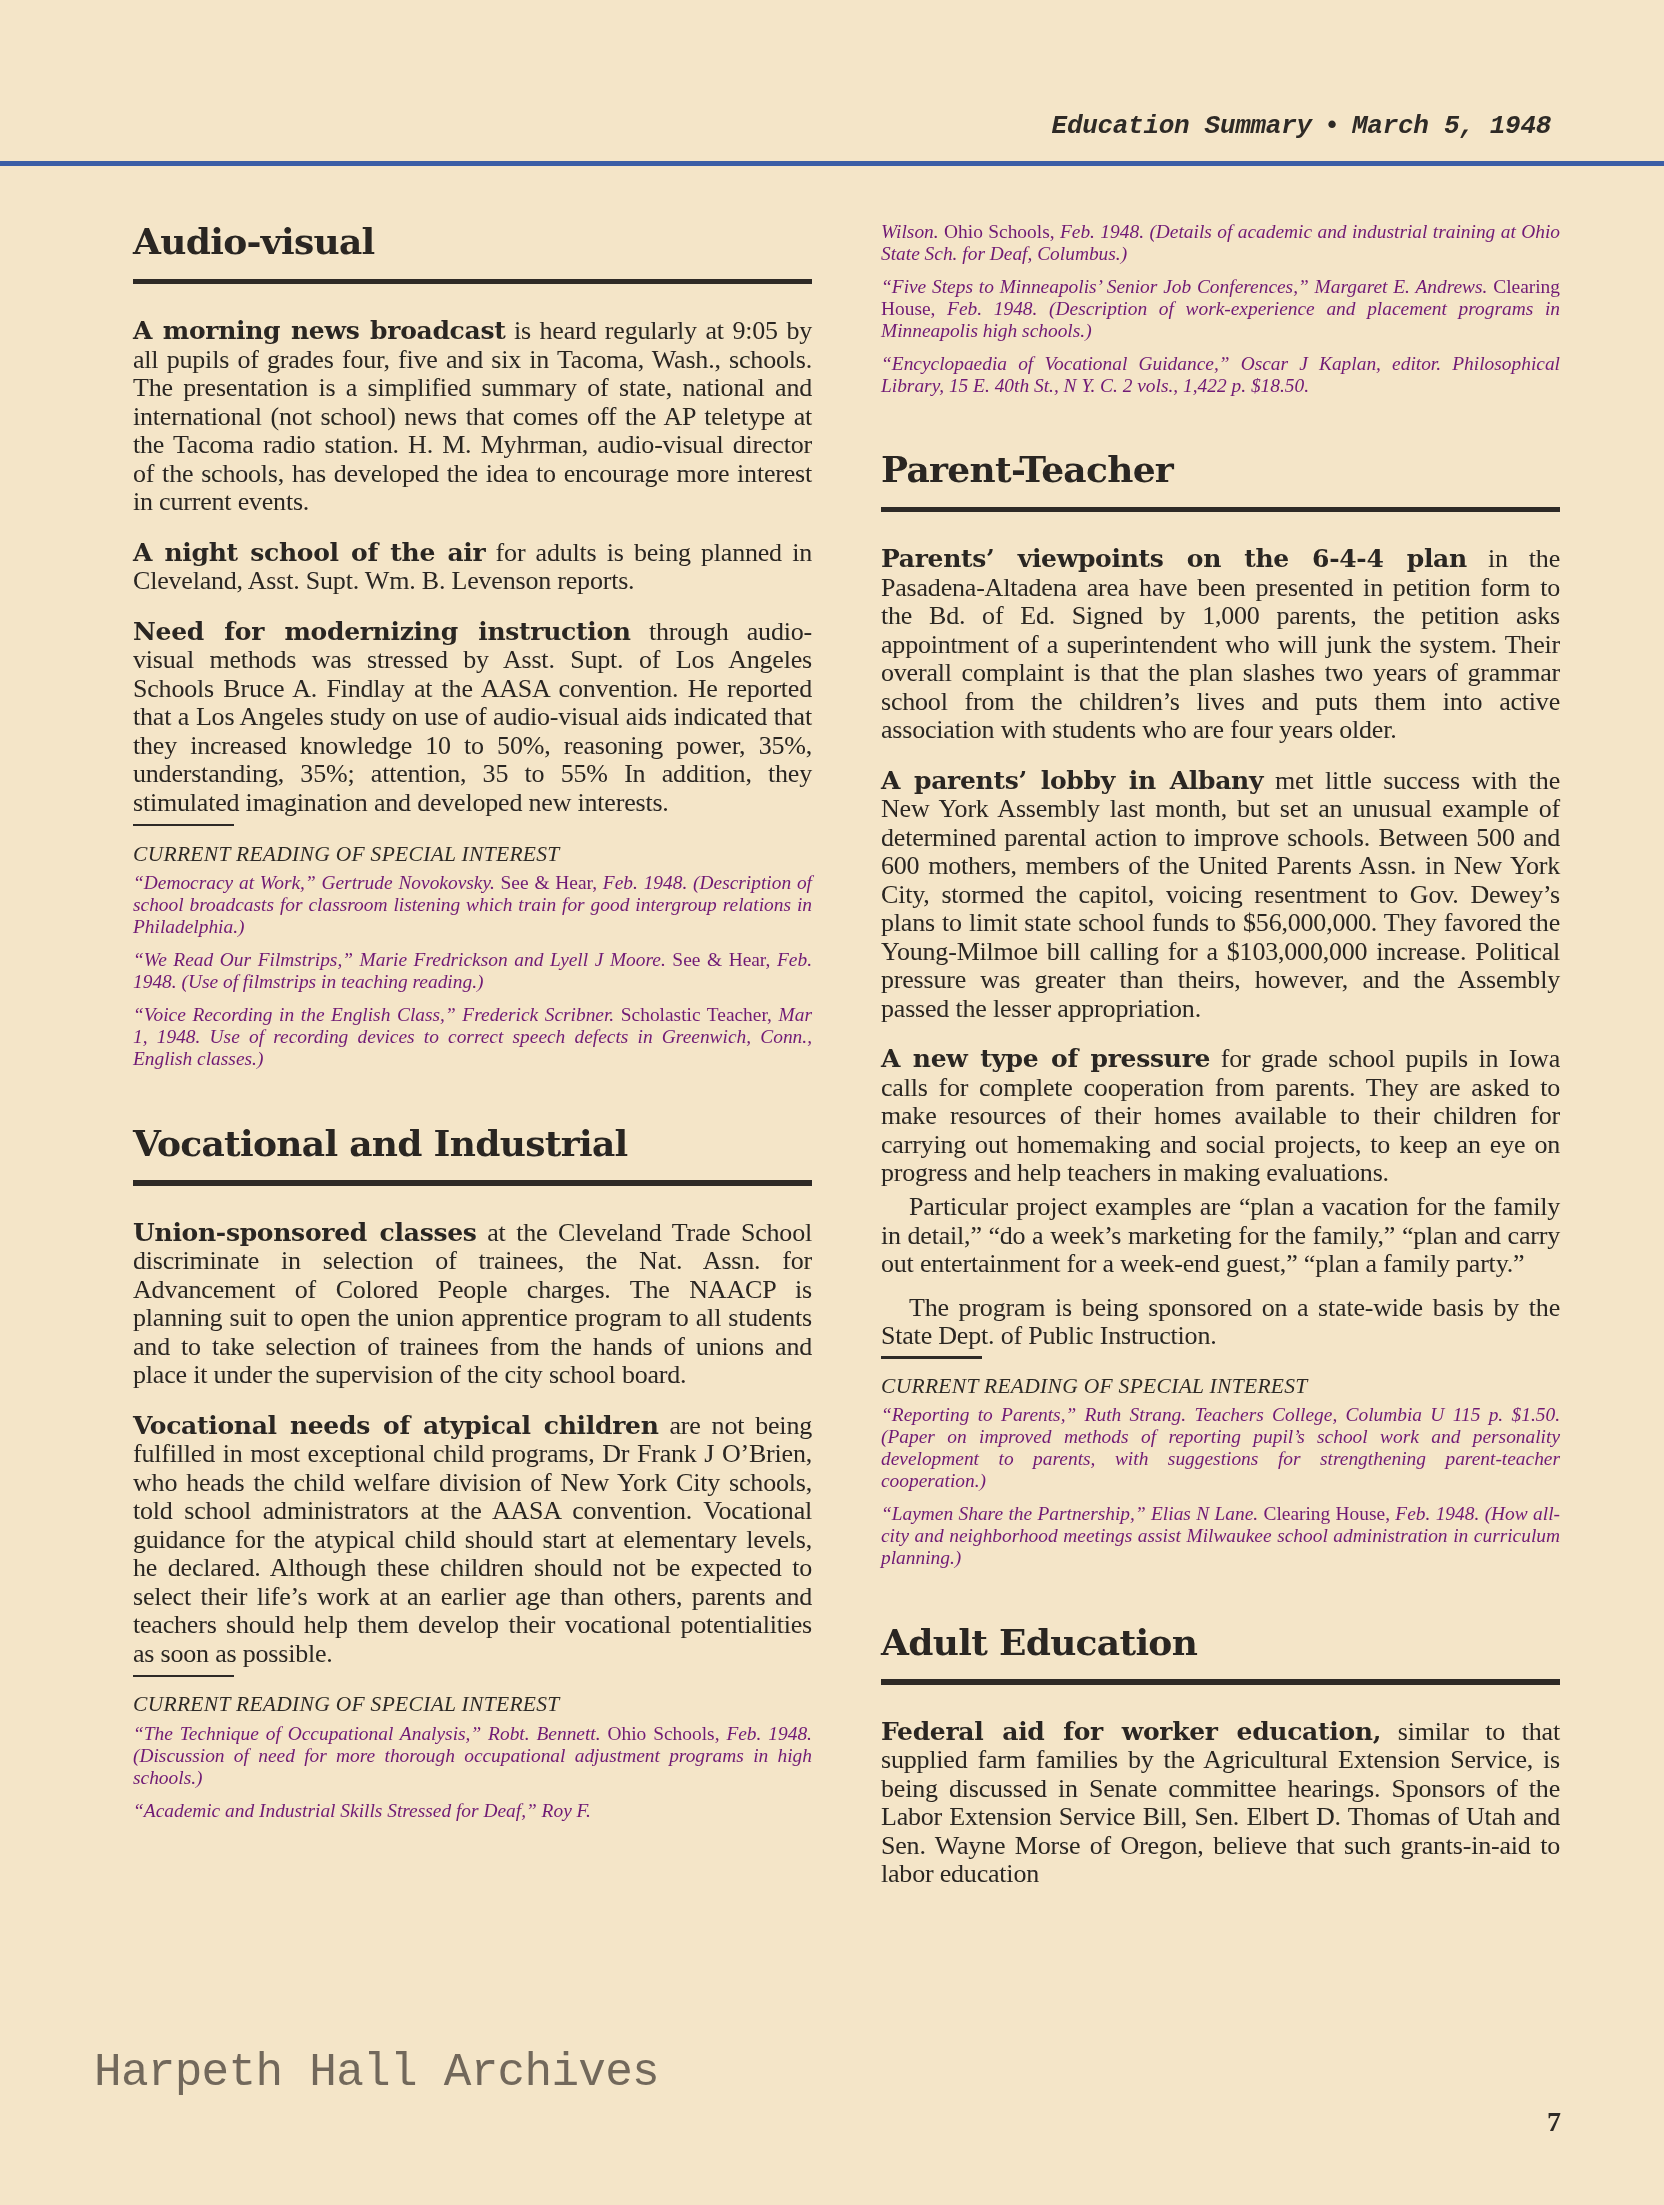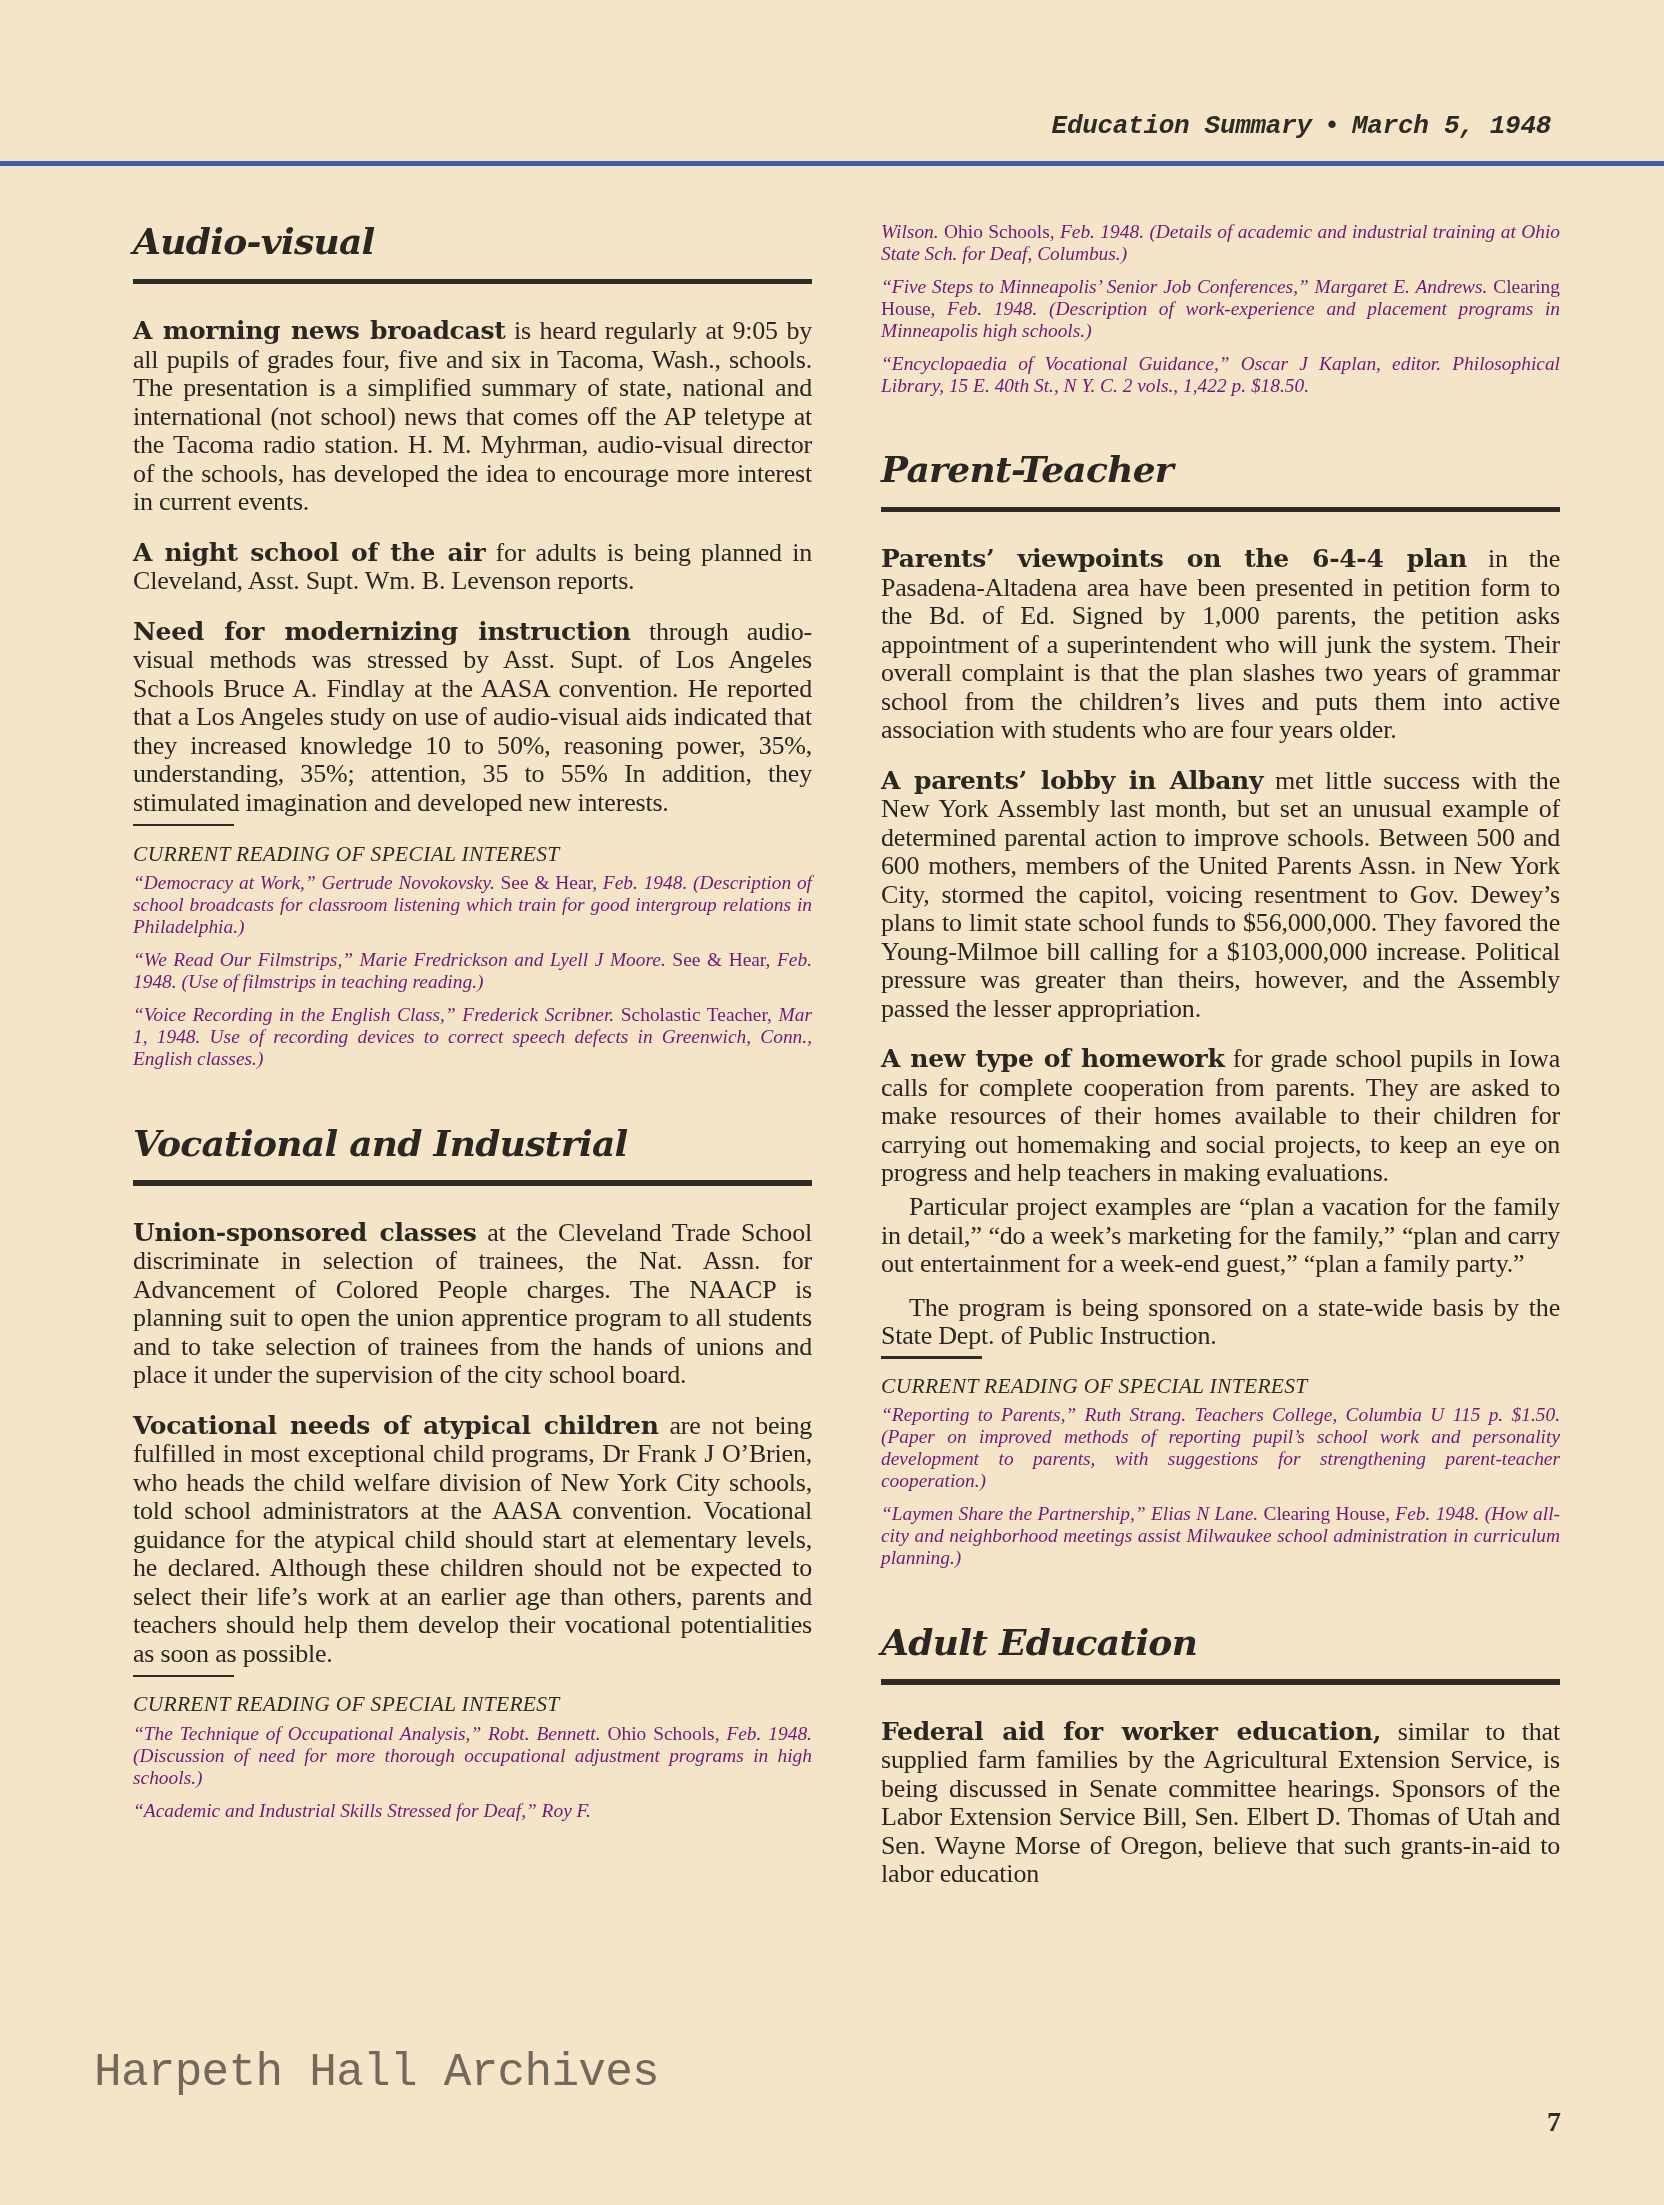--- a/index.html
+++ b/index.html
@@ -24,21 +24,21 @@
     background: #3b5ea6;
   }
   .col {
     position: absolute; top: 208px;
   }
   .col-left { left: 133px; width: 679px; }
   .col-right { left: 881px; width: 679px; }
 
   .section-title {
     font-family: "DejaVu Serif", serif;
-    font-weight: bold; font-style: italic;
+    font-weight: bold; 
     font-size: 36px; letter-spacing: -0.7px;
     margin: 0; line-height: 1;
     padding-top: 15.3px;
     color: #2a2622;
   }
   .section-rule {
     height: 5.6px; background: #2e2a26; margin-top: 19.4px; margin-bottom: 33px;
   }
   .article {
     font-family: "Liberation Serif", serif;
@@ -130,21 +130,21 @@
   </div>
 
   <div class="spacer-md"></div>
 
   <section>
     <h2 class="section-title">Parent-Teacher</h2>
     <div class="section-rule"></div>
 
     <p class="article"><span class="lead">Parents’ viewpoints on the 6-4-4 plan</span><span> in the Pasadena-Altadena area have been presented in petition form to the Bd. of Ed. Signed by 1,000 parents, the petition asks appointment of a superintendent who will junk the system. Their overall complaint is that the plan slashes two years of grammar school from the children’s lives and puts them into active association with students who are four years older.</span></p>
     <p class="article"><span class="lead">A parents’ lobby in Albany</span><span> met little success with the New York Assembly last month, but set an unusual example of determined parental action to improve schools. Between 500 and 600 mothers, members of the United Parents Assn. in New York City, stormed the capitol, voicing resentment to Gov. Dewey’s plans to limit state school funds to $56,000,000. They favored the Young-Milmoe bill calling for a $103,000,000 increase. Political pressure was greater than theirs, however, and the Assembly passed the lesser appropriation.</span></p>
-    <p class="article" style="margin-bottom:5.6px"><span class="lead">A new type of homework</span><span> for grade school pupils in Iowa calls for complete cooperation from parents. They are asked to make resources of their homes available to their children for carrying out homemaking and social projects, to keep an eye on progress and help teachers in making evaluations.</span></p>
+    <p class="article" style="margin-bottom:5.6px"><span class="lead">A new type of pressure</span><span> for grade school pupils in Iowa calls for complete cooperation from parents. They are asked to make resources of their homes available to their children for carrying out homemaking and social projects, to keep an eye on progress and help teachers in making evaluations.</span></p>
     <p class="article indent">Particular project examples are “plan a vacation for the family in detail,” “do a week’s marketing for the family,” “plan and carry out entertainment for a week-end guest,” “plan a family party.”</p>
     <p class="article indent" style="margin-bottom:4.2px">The program is being sponsored on a state-wide basis by the State Dept. of Public Instruction.</p>
 
     <div class="short-rule"></div>
     <div>
       <p class="reading-head">CURRENT READING OF SPECIAL INTEREST</p>
       <p class="reading-item"><span>“Reporting to Parents,” Ruth Strang. Teachers College, Columbia U 115 p. $1.50.</span><span> (Paper on improved methods of reporting pupil’s school work and personality development to parents, with suggestions for strengthening parent-teacher cooperation.)</span></p>
       <p class="reading-item"><span>“Laymen Share the Partnership,” Elias N Lane.</span><span class="pub"> Clearing House, </span><span>Feb. 1948. (How all-city and neighborhood meetings assist Milwaukee school administration in curriculum planning.)</span></p>
     </div>
   </section>

